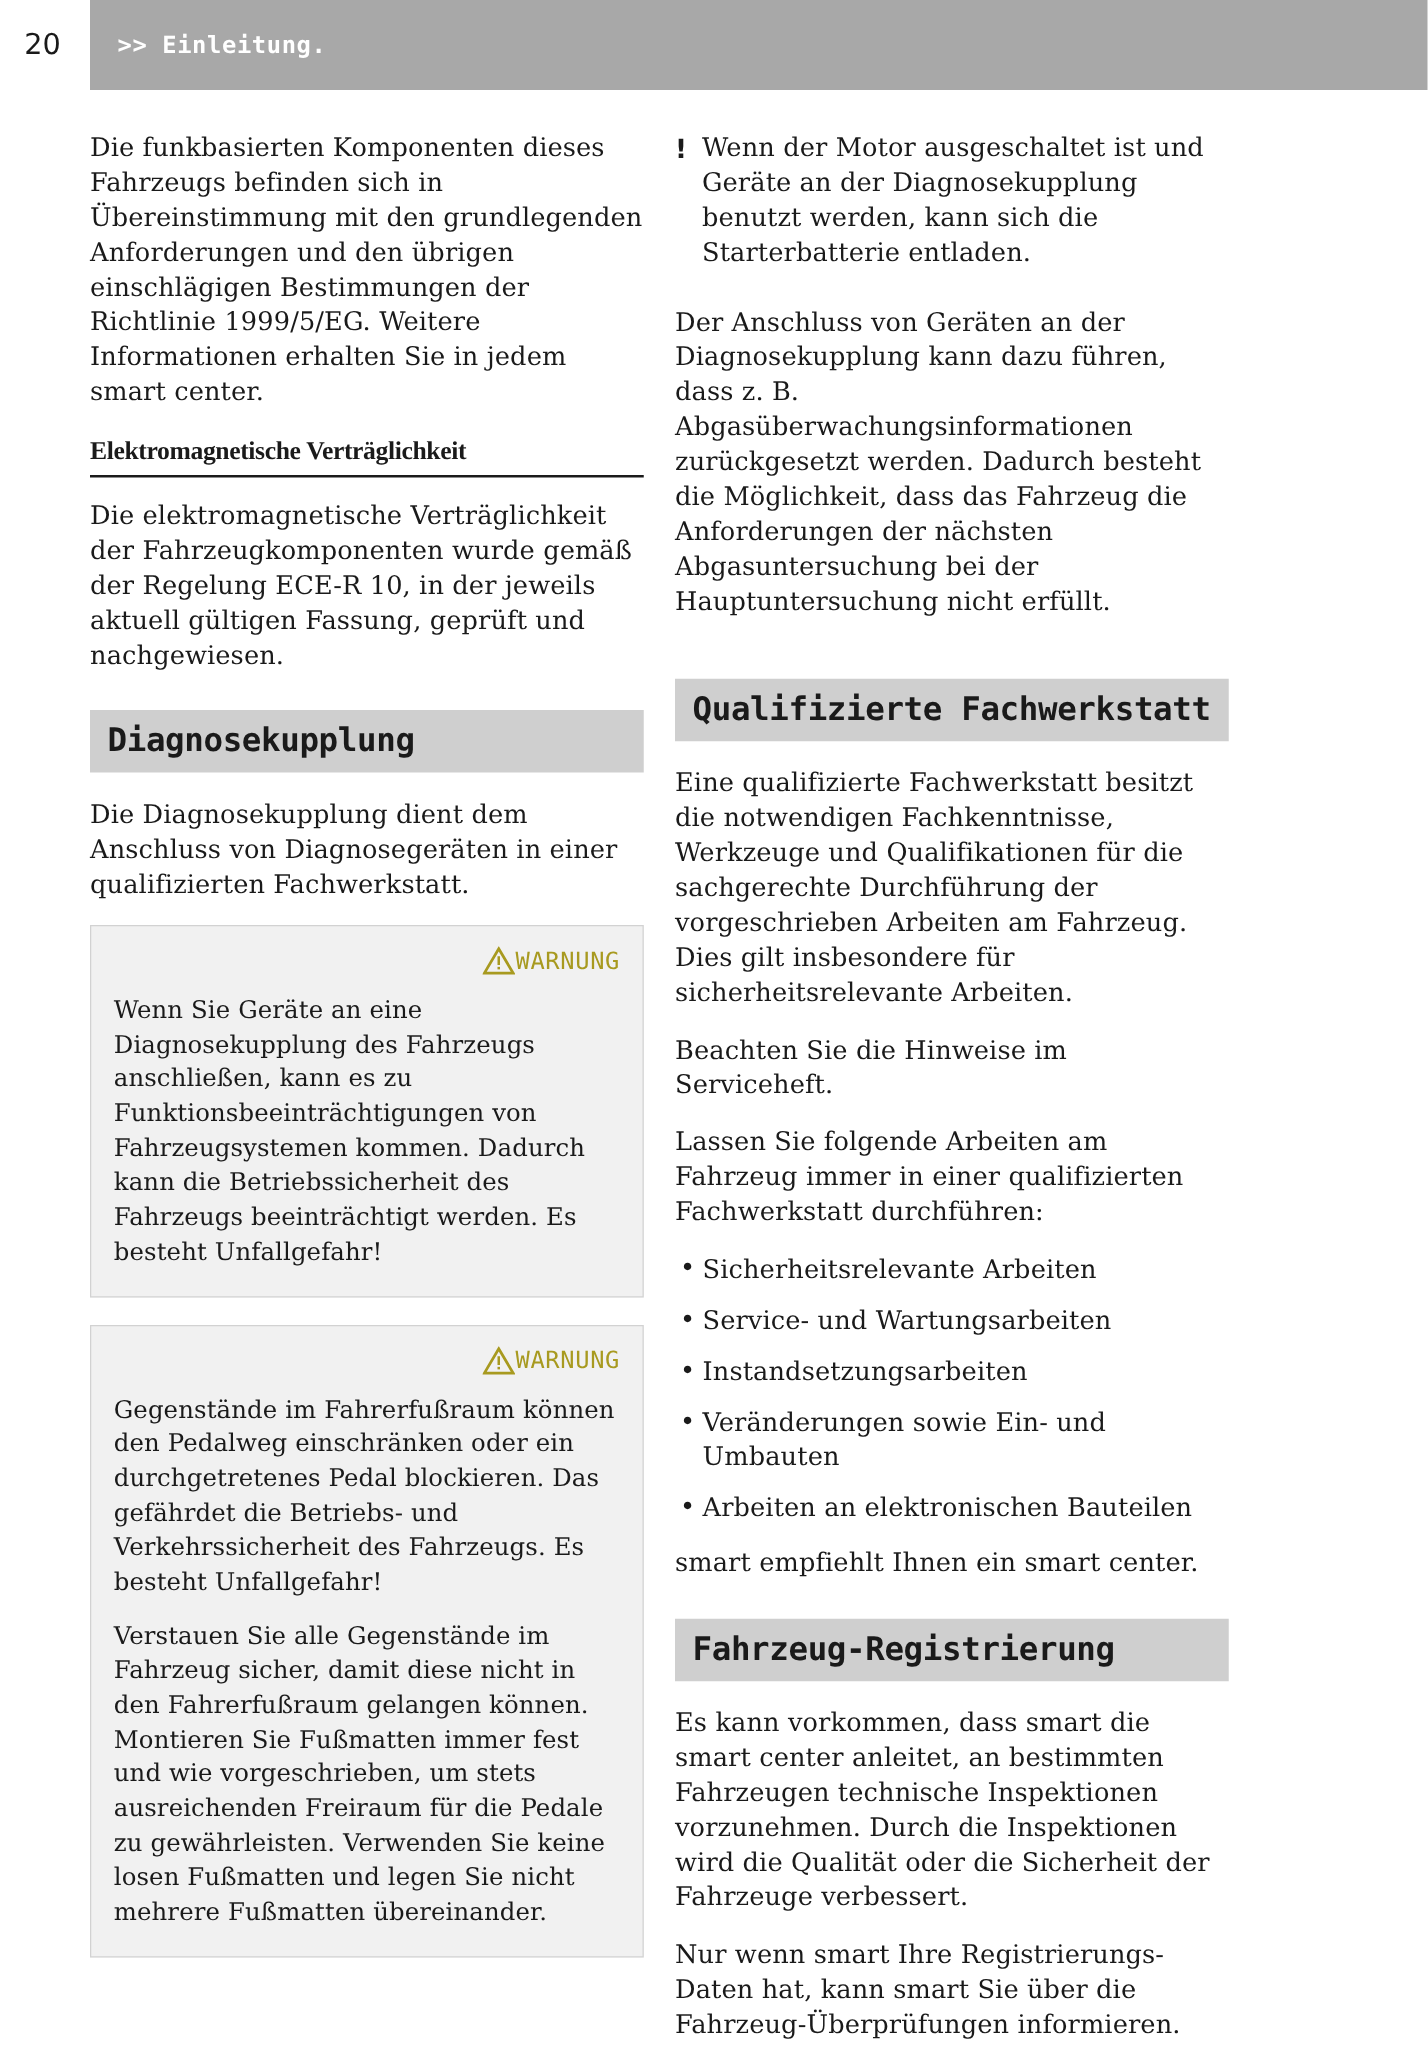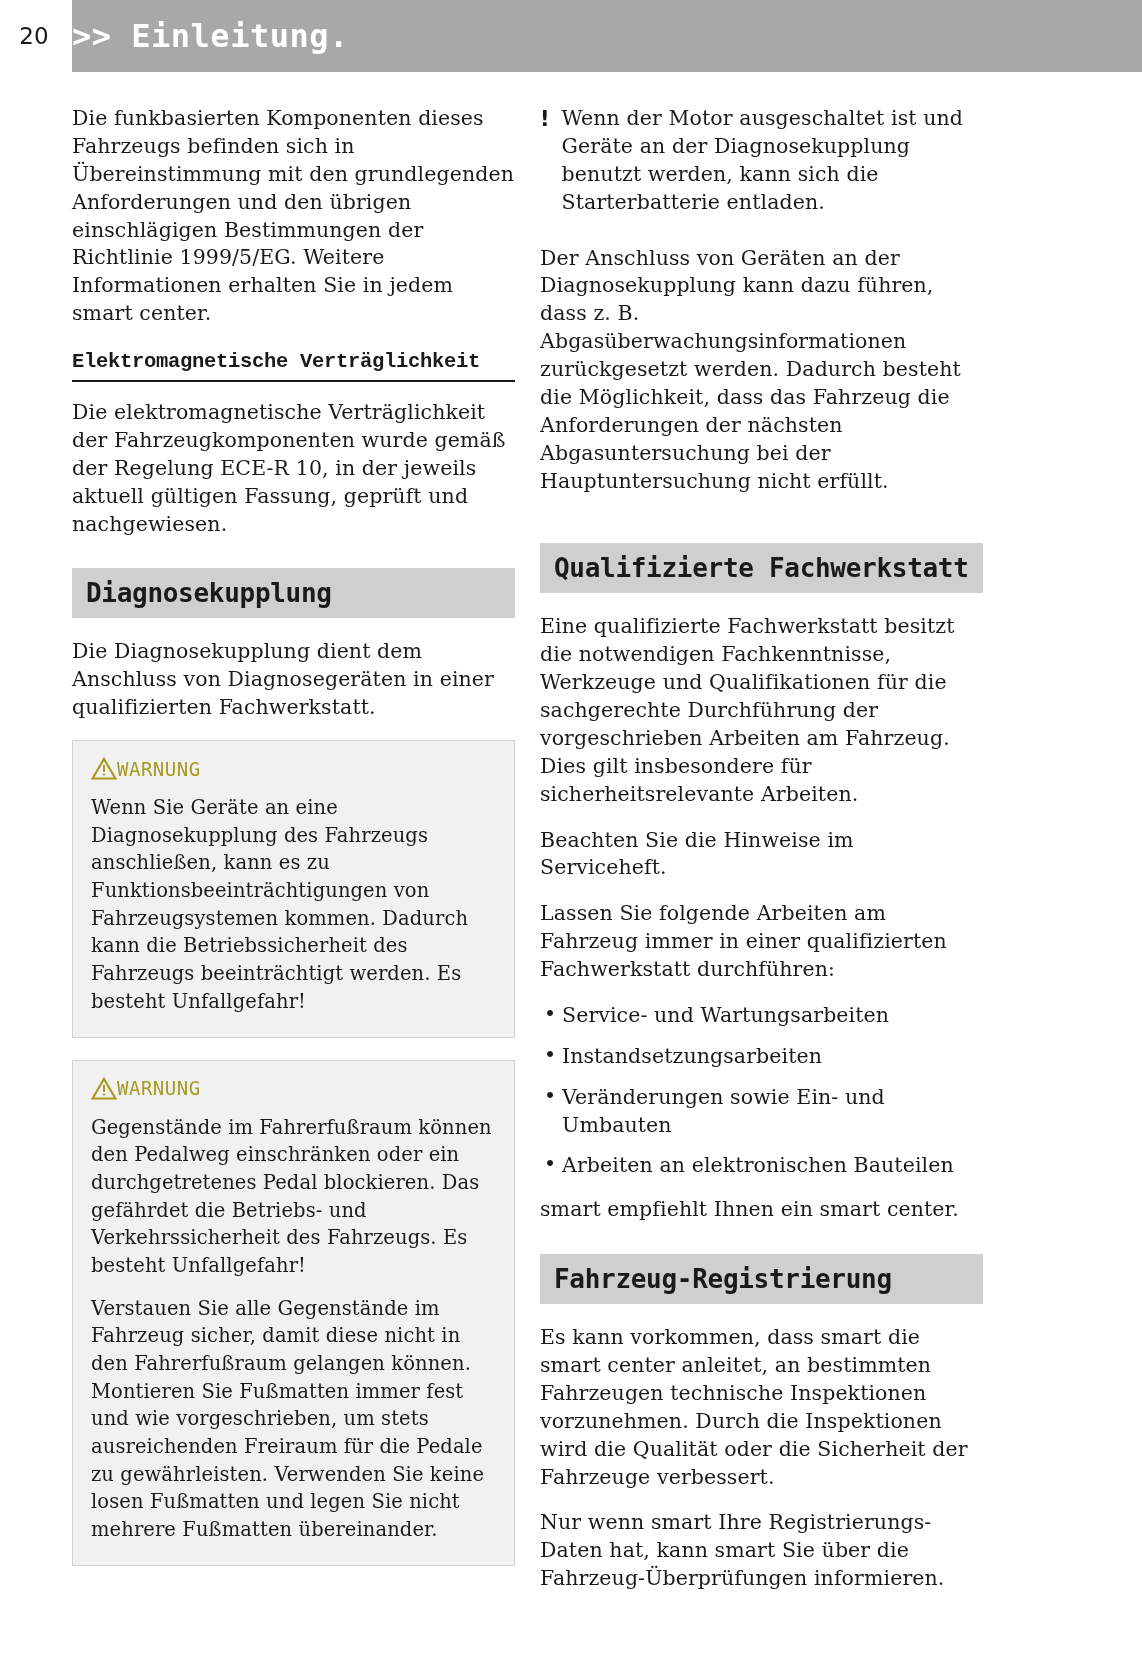--- a/index.html
+++ b/index.html
@@ -40,22 +40,23 @@
     background: #ffffff;
     height: 72px;
     line-height: 72px;
   }
   .header .sep {
     width: 4px;
     height: 72px;
     background: #ffffff;
   }
   .header .chap {
+    padding-left: 22px;
     font-family: "DejaVu Sans Mono", monospace;
-    font-size: 32px;
+    font-size: 19px;
     font-weight: bold;
     letter-spacing: 0.5px;
     color: #ffffff;
   }
   
   .col {
     position: absolute;
     top: 105px;
     width: 443px;
   }
@@ -64,21 +65,21 @@
 
   p, li {
     font-size: 20.5px;
     line-height: 1.36;
     margin: 0 0 18px 0;
     letter-spacing: 0.1px;
   }
 
   
   .h-underline {
-    font-family: Liberation Mono, monospace;
+    font-family: Liberation Serif, serif;
     font-size: 20.5px;
     font-weight: bold;
     padding: 0 0 7px 0;
     margin: 22px 0 17px 0;
     border-bottom: 2px solid #1a1a1a;
     letter-spacing: -0.3px;
   }
   
   .h-bar {
     font-family: "DejaVu Sans Mono", monospace;
@@ -95,20 +96,21 @@
   .warnbox {
     background: #f1f1f1;
     border: 1px solid #d2d2d2;
     padding: 16px 18px 6px 18px;
     margin: 0 0 22px 0;
   }
   .warnhead {
     display: flex;
     align-items: center;
     margin-bottom: 14px;
+    justify-content: flex-end;
   }
   .tri-svg { display: block; }
   .warn-label {
     font-family: "DejaVu Sans Mono", monospace;
     font-size: 19px;
     color: #a89a20;
     letter-spacing: 0.5px;
   }
   .warnbox p {
     font-size: 19.5px;
@@ -214,20 +216,21 @@
 
     <p style="margin-top:28px;">Der Anschluss von Geräten an der Diagnosekupplung kann dazu führen, dass z. B. Abgasüberwachungsinformationen zurückgesetzt werden. Dadurch besteht die Möglichkeit, dass das Fahrzeug die Anforderungen der nächsten Abgasuntersuchung bei der Hauptuntersuchung nicht erfüllt.</p>
 
     <div class="h-bar first-right">Qualifizierte Fachwerkstatt</div>
 
     <p>Eine qualifizierte Fachwerkstatt besitzt die notwendigen Fachkenntnisse, Werkzeuge und Qualifikationen für die sachgerechte Durchführung der vorgeschrieben Arbeiten am Fahrzeug. Dies gilt insbesondere für sicherheitsrelevante Arbeiten.</p>
     <p>Beachten Sie die Hinweise im Serviceheft.</p>
     <p>Lassen Sie folgende Arbeiten am Fahrzeug immer in einer qualifizierten Fachwerkstatt durchführen:</p>
 
     <ul class="bullets">
+      <li>Sicherheitsrelevante Arbeiten</li>
       <li>Service- und Wartungsarbeiten</li>
       <li>Instandsetzungsarbeiten</li>
       <li>Veränderungen sowie Ein- und Umbauten</li>
       <li>Arbeiten an elektronischen Bauteilen</li>
     </ul>
 
     <p>smart empfiehlt Ihnen ein smart center.</p>
 
     <div class="h-bar">Fahrzeug-Registrierung</div>
 

